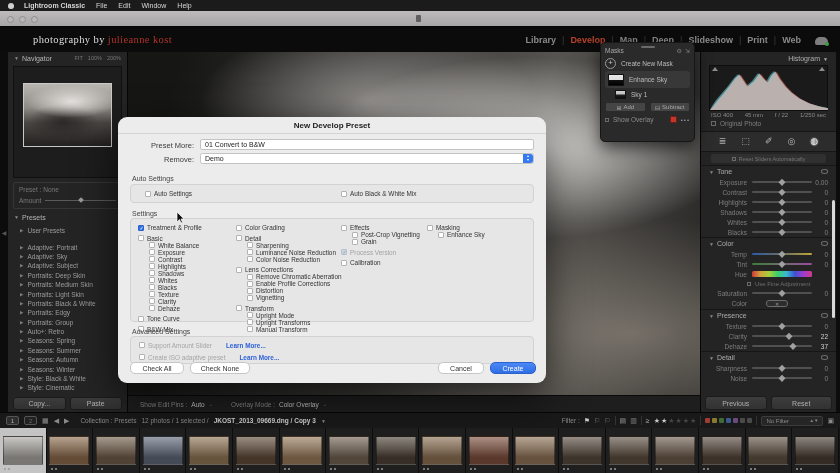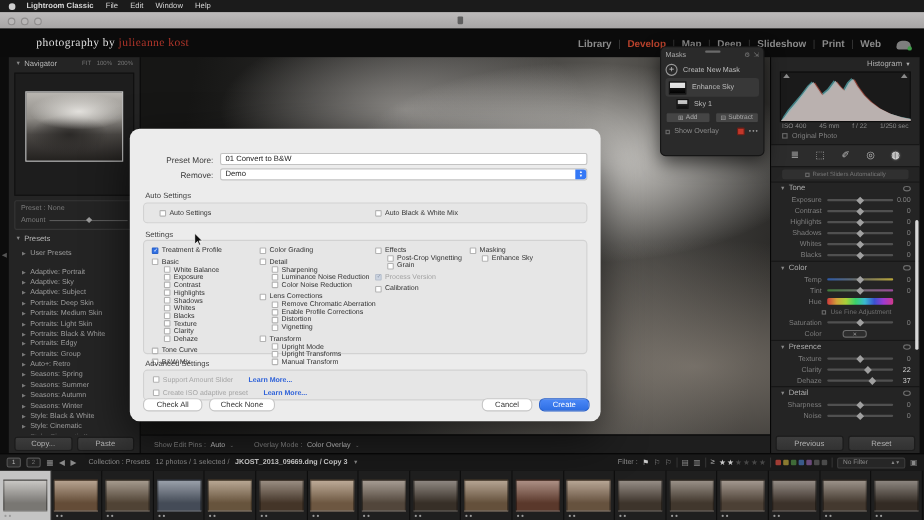--- a/index.html
+++ b/index.html
@@ -615,20 +615,21 @@
     </div>
     <div class="overlay-row">
       <span class="sq" style="width:4px;height:4px;"></span>
       <span>Show Overlay</span>
       <span class="red-swatch"></span>
       <span class="dots">•••</span>
     </div>
   </div>
 
   <div class="dialog">
+    <div class="dlg-title">New Develop Preset</div>
 
     <span class="frm-label" style="top:24px;">Preset More:</span>
     <span class="frm-input" style="top:22px;">01 Convert to B&amp;W</span>
 
     <span class="frm-label" style="top:38px;">Remove:</span>
     <span class="frm-select" style="top:36px;">
       <span>Demo</span>
       <span class="stepper">
           <span>▲</span>
           <span>▼</span>

